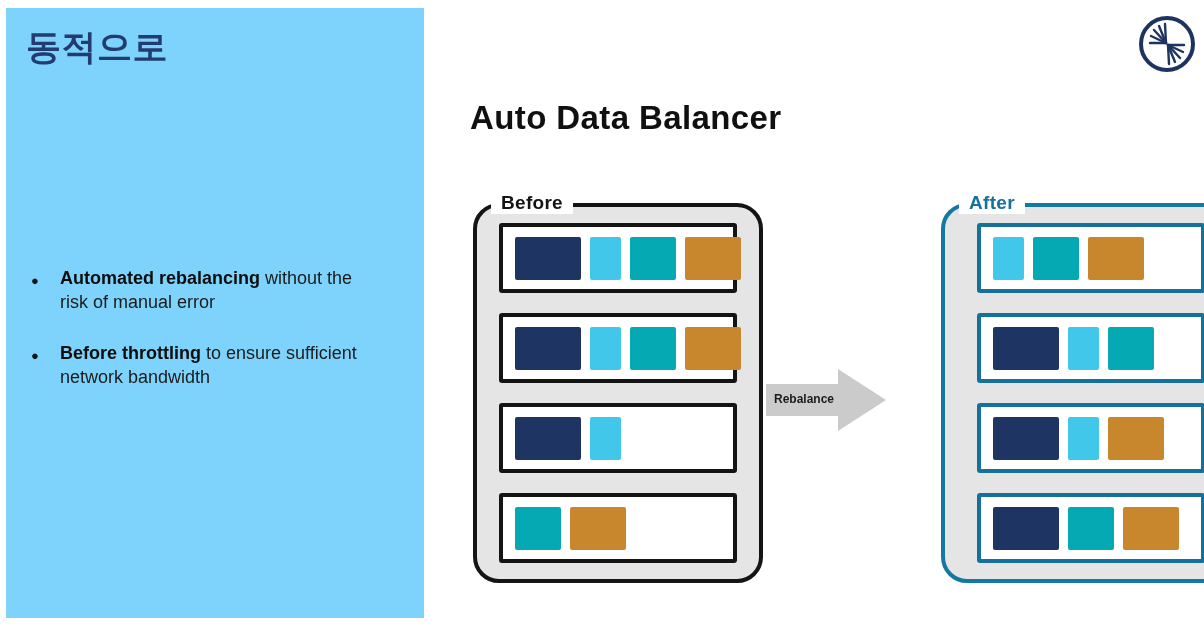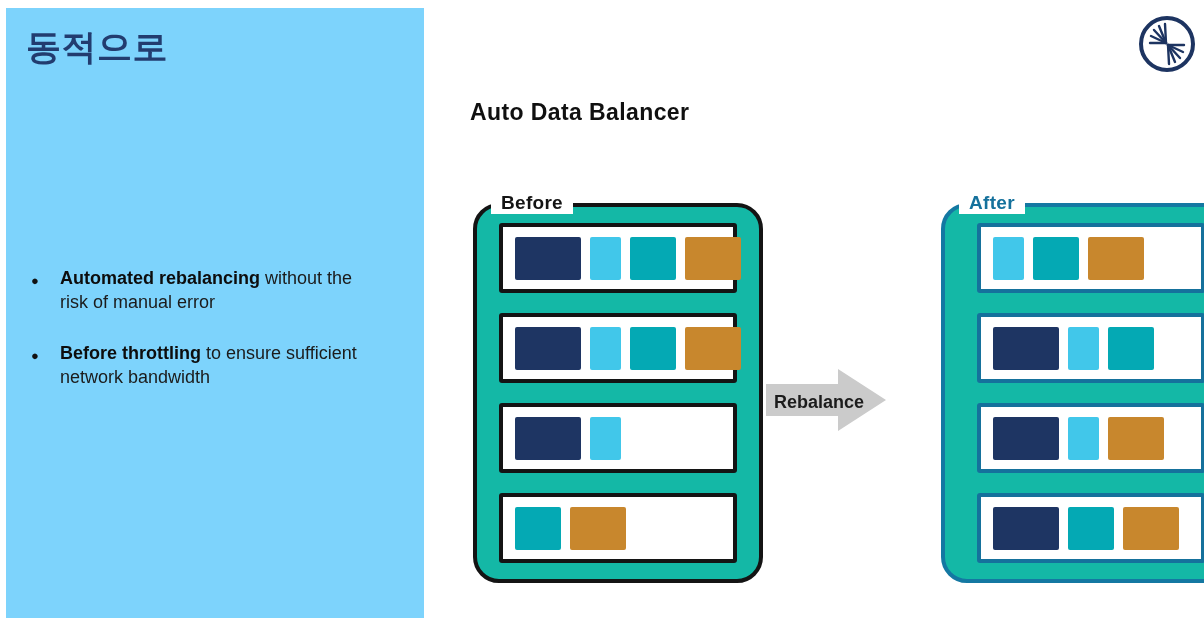--- a/index.html
+++ b/index.html
@@ -34,34 +34,34 @@
   .bullet::before {
     content:"●";
     position:absolute; left:1px; top:6px;
     font-size:13px; color:#111;
   }
   .bullet .b { font-weight:700; color:#0d0d0d; }
 
   
   .main-title {
     position:absolute; left:470px; top:99px;
-    font-size:23px; font-weight:800; color:#101010;
+    font-size:33px; font-weight:800; color:#101010;
     letter-spacing:0.4px;
   }
   .logo {
     position:absolute; left:1136px; top:13px;
     width:62px; height:62px;
   }
 
   
   .panel {
     position:absolute; top:203px;
     width:290px; height:380px;
     border:4px solid #141414; border-radius:26px;
-    background:#14b8a6;
+    background:#e5e5e5;
     padding:16px 22px;
     display:flex; flex-direction:column; justify-content:space-between;
   }
   .panel-before { left:473px; }
   .panel-after  { left:941px; border-color:#1478a2;padding-left:32px; }
   .panel-label {
     position:absolute; top:-15px; left:14px;
     background:#ffffff; padding:0 10px;
     font-size:19px; font-weight:700; color:#141414;
     letter-spacing:0.3px;
@@ -83,21 +83,21 @@
   .block-teal   { width:46px; }
   .block-orange { width:56px; }
 
   
   .arrow-wrap {
     position:absolute; left:766px; top:368px;
     width:122px; height:64px;
   }
   .arrow-label {
     position:absolute; left:8px; top:24px;
-    font-size:18px; font-weight:700; color:#1c1c1c;
+    font-size:12px; font-weight:700; color:#1c1c1c;
   }
 </style>
 </head>
 <body>
 
 <aside class="sidebar">
   <h1 class="kr-title">
     <div>동적으로</div>
   </h1>
   <ul class="bullets">

